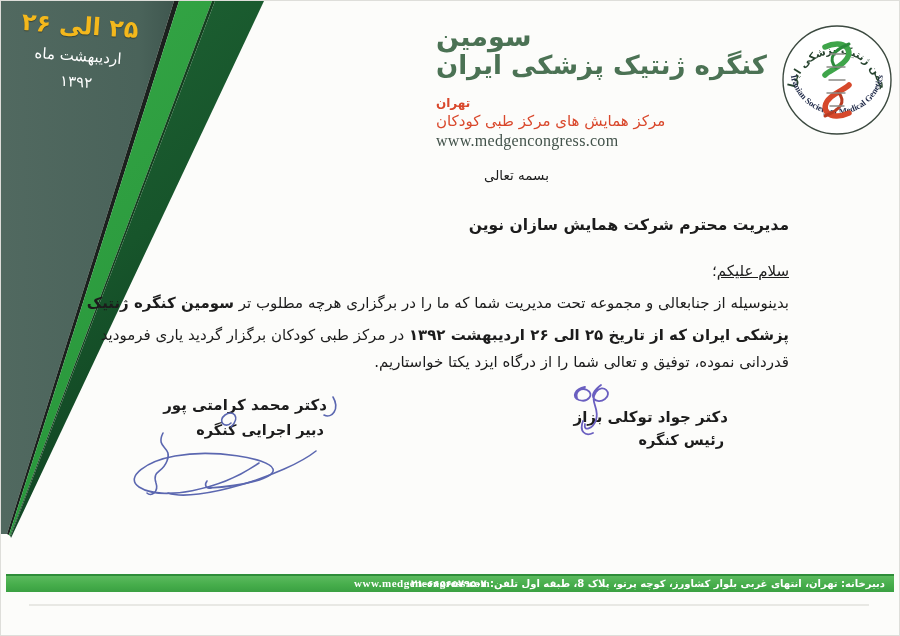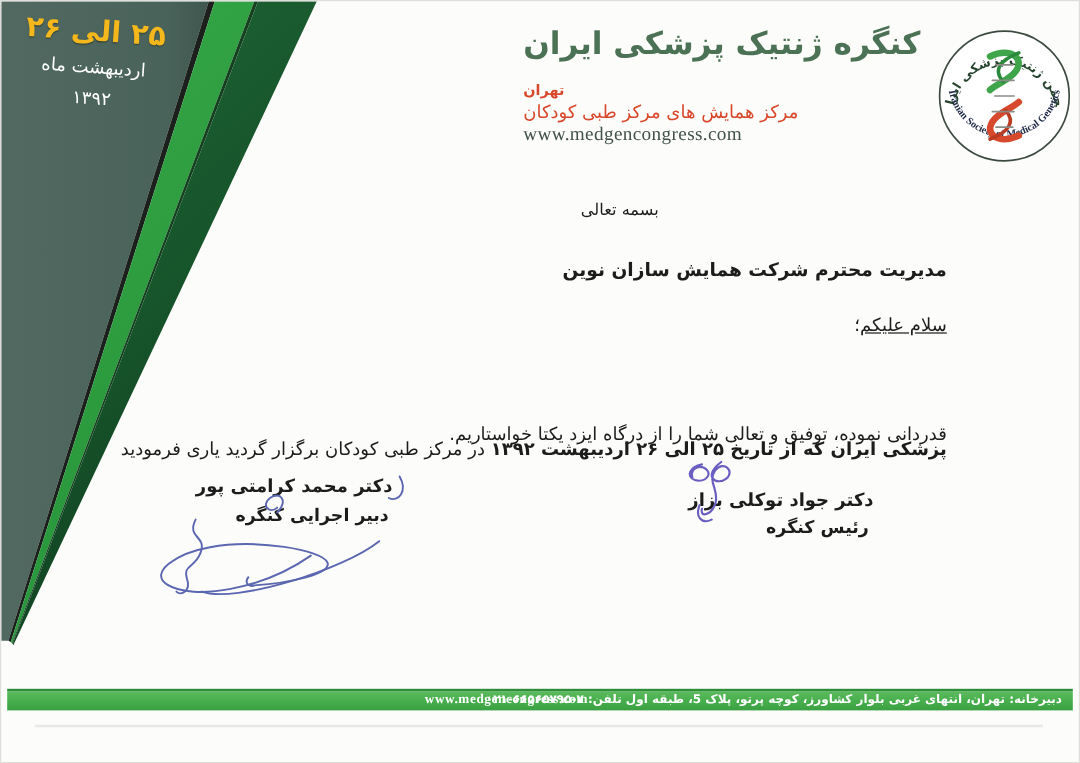--- a/index.html
+++ b/index.html
@@ -33,21 +33,21 @@
                    direction:ltr; margin-top:2px; letter-spacing:.3px; }
   
   #logo { position:absolute; left:779px; top:22px; }
   
   .fa { direction:rtl; white-space:nowrap; color:#1c1c1c; }
   .basmala   { position:absolute; left:483px; top:166px; font-size:13.5px;text-align:center; }
   .recipient { position:absolute; right:110px; top:215px; font-size:15.5px; font-weight:bold; }
   .salute    { position:absolute; right:110px; top:261px; font-size:15px; }
   .salute .u { text-decoration:underline;text-align:center; }
   .bline     { position:absolute; right:110px; font-size:15px; }
-  .bl1 { top:293px; } .bl2 { top:325px;margin-top:39px; } .bl3 { top:352px; }
+  .bl1 { top:293px; } .bl2 { top:325px; } .bl3 { top:352px; }
   .bline b { font-weight:bold; }
   
   .sig-name  { position:absolute; font-size:15px; font-weight:bold; }
   .sig-title { position:absolute; font-size:14.5px; font-weight:bold; }
   .sig-r-name  { right:171px; top:407px;text-align:right; }
   .sig-r-title { right:175px; top:431px; }
   .sig-l-name  { right:572px; top:395px; }
   .sig-l-title { right:575px; top:421px; }
   .sigsvg { position:absolute; }
   
@@ -99,20 +99,21 @@
     <polygon points="214,0 263,0 10,537 9.6,535.4" fill="url(#gDark)"></polygon>
   </svg>
 
   <div class="date-badge">
     <div class="d1">۲۵ الی ۲۶</div>
     <div class="d2">اردیبهشت ماه</div>
     <div class="d3">۱۳۹۲</div>
   </div>
 
   <div class="header">
+    <div class="t1">سومین</div>
     <div class="t2">کنگره ژنتیک پزشکی ایران</div>
     <div class="city">تهران</div>
     <div class="venue">مرکز همایش های مرکز طبی کودکان</div>
     <div class="site">www.medgencongress.com</div>
   </div>
 
   <svg id="logo" width="114" height="114" viewBox="0 0 114 114">
     <defs>
       <path id="arcTop" d="M 15,64 A 43,43 0 0 1 99,64"></path>
       <path id="arcBottom" d="M 11,54 A 47,47 0 0 0 103,54"></path>
@@ -134,20 +135,23 @@
   </svg>
 
   <div class="basmala fa">بسمه تعالی</div>
 
   <div class="recipient fa">مدیریت محترم شرکت همایش سازان نوین</div>
 
   <div class="salute fa">
     <span class="u">سلام علیکم</span><span>؛</span>
   </div>
 
+  <div class="bline bl1 fa">
+    <span>بدینوسیله از جنابعالی و مجموعه تحت مدیریت شما که ما را در برگزاری هرچه مطلوب تر </span><b>سومین کنگره ژنتیک</b>
+  </div>
   <div class="bline bl2 fa">
     <b>پزشکی ایران که از تاریخ ۲۵ الی ۲۶ اردیبهشت ۱۳۹۲</b><span> در مرکز طبی کودکان برگزار گردید یاری فرمودید</span>
   </div>
   <div class="bline bl3 fa">قدردانی نموده، توفیق و تعالی شما را از درگاه ایزد یکتا خواستاریم.</div>
 
   <div class="sig-name sig-r-name fa">دکتر جواد توکلی بزاز</div>
   <div class="sig-title sig-r-title fa">رئیس کنگره</div>
   <svg class="sigsvg" style="left:558px; top:378px;" width="80" height="72" viewBox="0 0 80 72" fill="none" stroke="#6a5fc0" stroke-width="1.8" stroke-linecap="round">
     <path d="M26,8 c-10,2 -14,10 -6,13 c9,3 16,-6 8,-10 c-6,-3 -12,2 -10,8"></path>
     <path d="M42,6 c-16,12 -4,20 4,14 c8,-6 -2,-16 -9,-7 c-7,10 4,16 0,28 c-3,9 -13,12 -11,4"></path>
@@ -160,17 +164,17 @@
     <path d="M222,8 c7,12 -1,22 -9,18"></path>
     <path d="M120,38 c10,-10 2,-18 -6,-12 c-8,6 0,14 6,8"></path>
     <path d="M52,44 c-8,16 10,13 4,28 c-5,13 -15,9 -11,22 c3,9 -5,14 -9,10"></path>
     <path d="M205,62 c-30,24 -120,52 -148,42"></path>
     <path d="M148,74 c-40,28 -98,38 -120,24 c-15,-10 8,-26 36,-31 c38,-7 94,2 98,13 c3,9 -30,17 -64,19"></path>
     <path d="M96,92 c-3,4 -1,8 4,7"></path>
   </svg>
 
   <div class="footer-bar">
     <span class="footer-site">www.medgencongress.com</span>
-    <span class="footer-addr"><span>دبیرخانه: تهران، انتهای غربی بلوار کشاورز، کوچه پرتو، پلاک 5، طبقه اول تلفن: </span><span class="phone">۰۲۱-۶۶۵۶۵۷۹۵-۷</span></span>
+    <span class="footer-addr"><span>دبیرخانه: تهران، انتهای غربی بلوار کشاورز، کوچه پرتو، پلاک 8، طبقه اول تلفن: </span><span class="phone">۰۲۱-۶۶۵۶۵۷۹۵-۷</span></span>
   </div>
   <div class="scan-shadow"></div>
 
 </div>
 
 </body></html>

